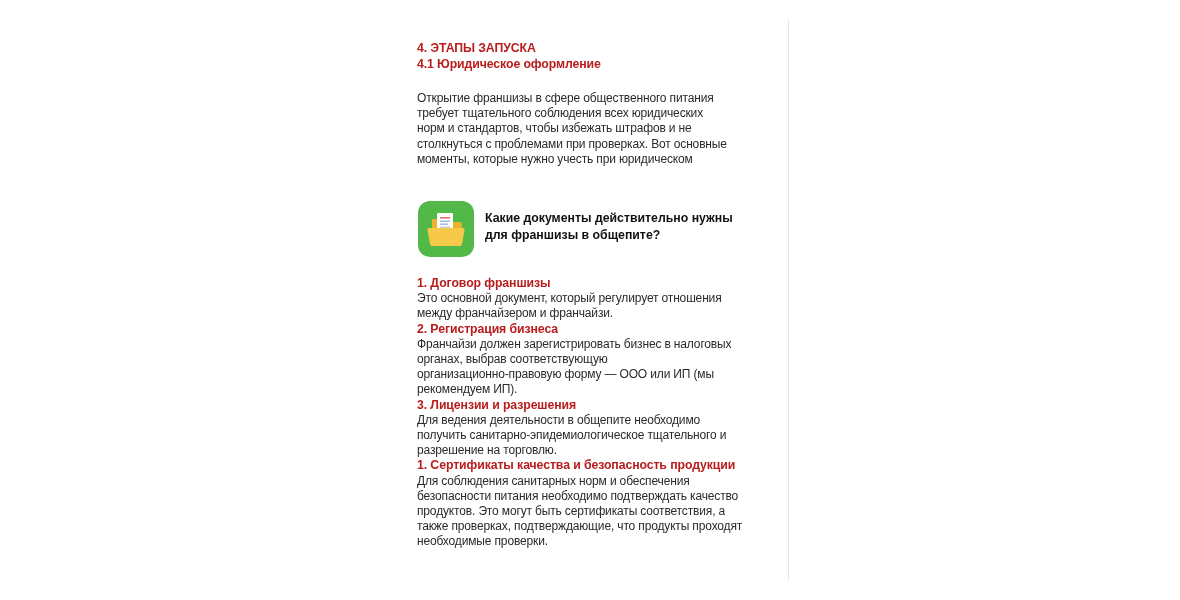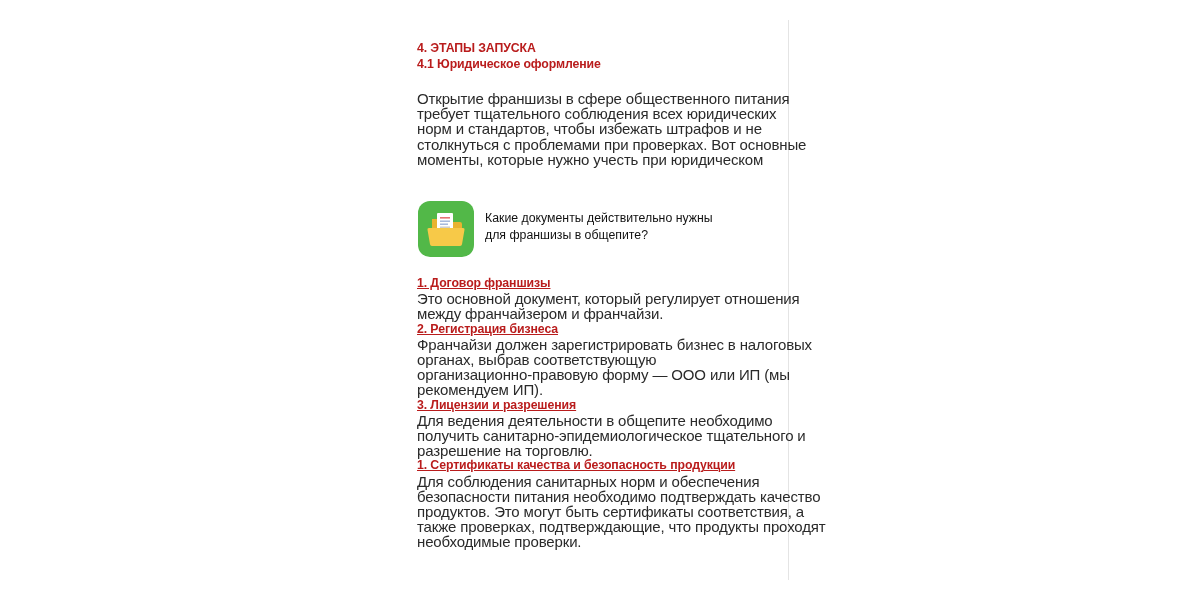--- a/index.html
+++ b/index.html
@@ -30,21 +30,21 @@
       width: 360px;
     }
     .h {
       font-weight: bold;
       font-size: 12.3px;
       line-height: 15.5px;
       letter-spacing: -0.1px;
       color: #b91c1c;
     }
     .p {
-      font-size: 15px;
+      font-size: 12px;
       line-height: 15.2px;
       letter-spacing: -0.15px;
       color: #2a2a2a;
     }
     .intro {
       margin-top: 19px;
     }
     .intro .line { display: block; white-space: nowrap; }
     .callout {
       position: absolute;
@@ -60,35 +60,35 @@
       width: 56px;
       height: 56px;
       border-radius: 12px;
       background: #52b848;
     }
     .app-icon svg { position: absolute; left: 0; top: 0; }
     .callout-text {
       position: absolute;
       left: 68px;
       top: 9px;
-      font-weight: normal;
+      font-weight: bold;
       font-size: 12.3px;
       line-height: 17px;
       color: #111;
       white-space: nowrap;
     }
     .callout-text .line { display: block; }
     .list {
       position: absolute;
       left: 0;
       top: 235px;
       width: 370px;
     }
     .list .line { display: block; white-space: nowrap; }
-    .list .h { line-height: 15.2px; text-decoration: underline; }
+    .list .h { line-height: 15.2px; }
   </style>
 </head>
 <body>
 
 <div class="divider"></div>
 
 <div class="page">
   <div class="h">4. ЭТАПЫ ЗАПУСКА</div>
   <div class="h">4.1 Юридическое оформление</div>
 

